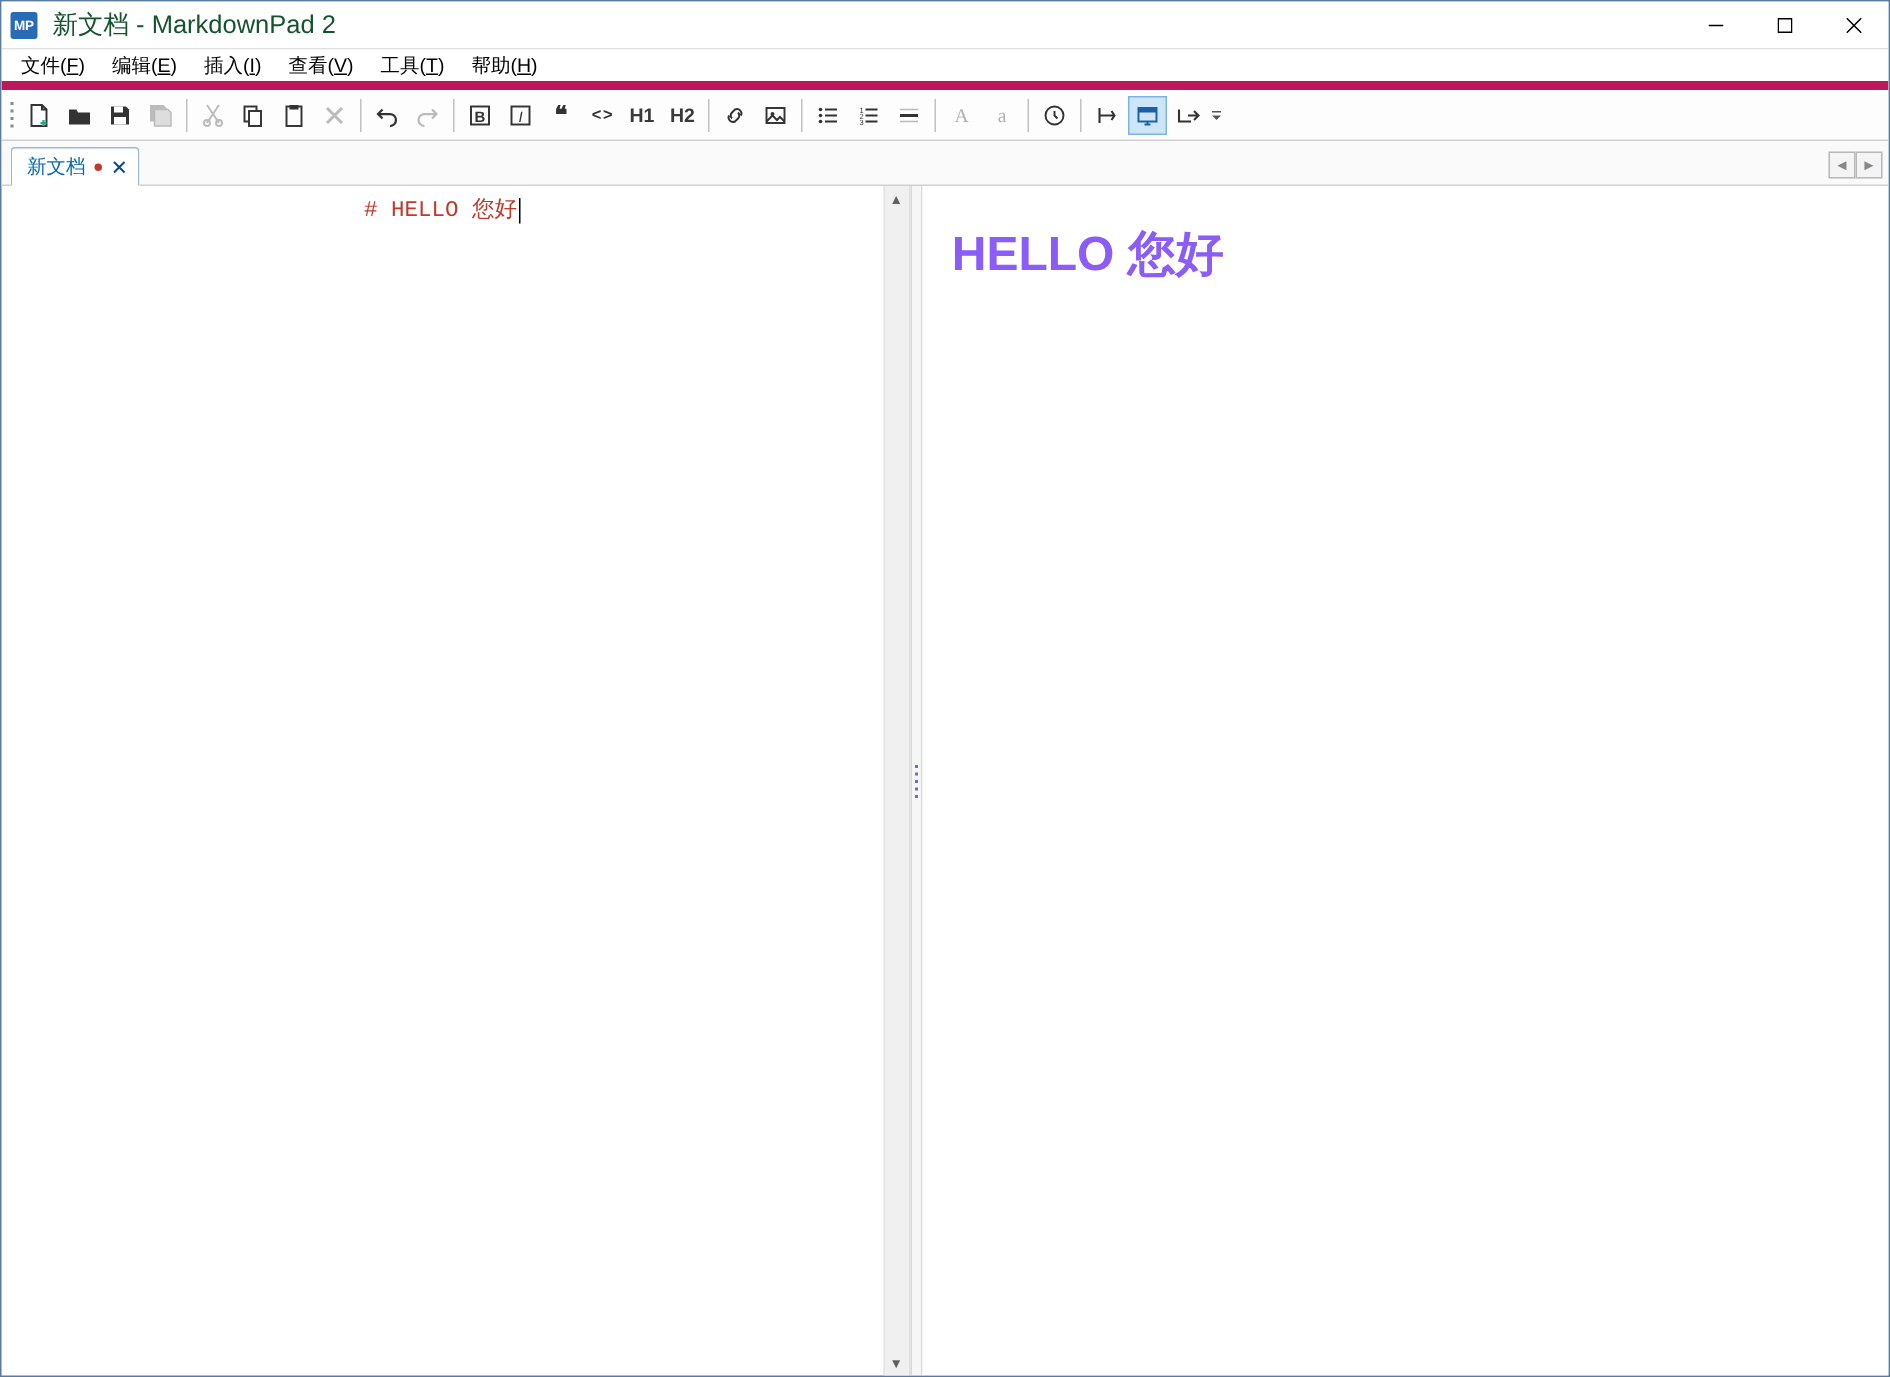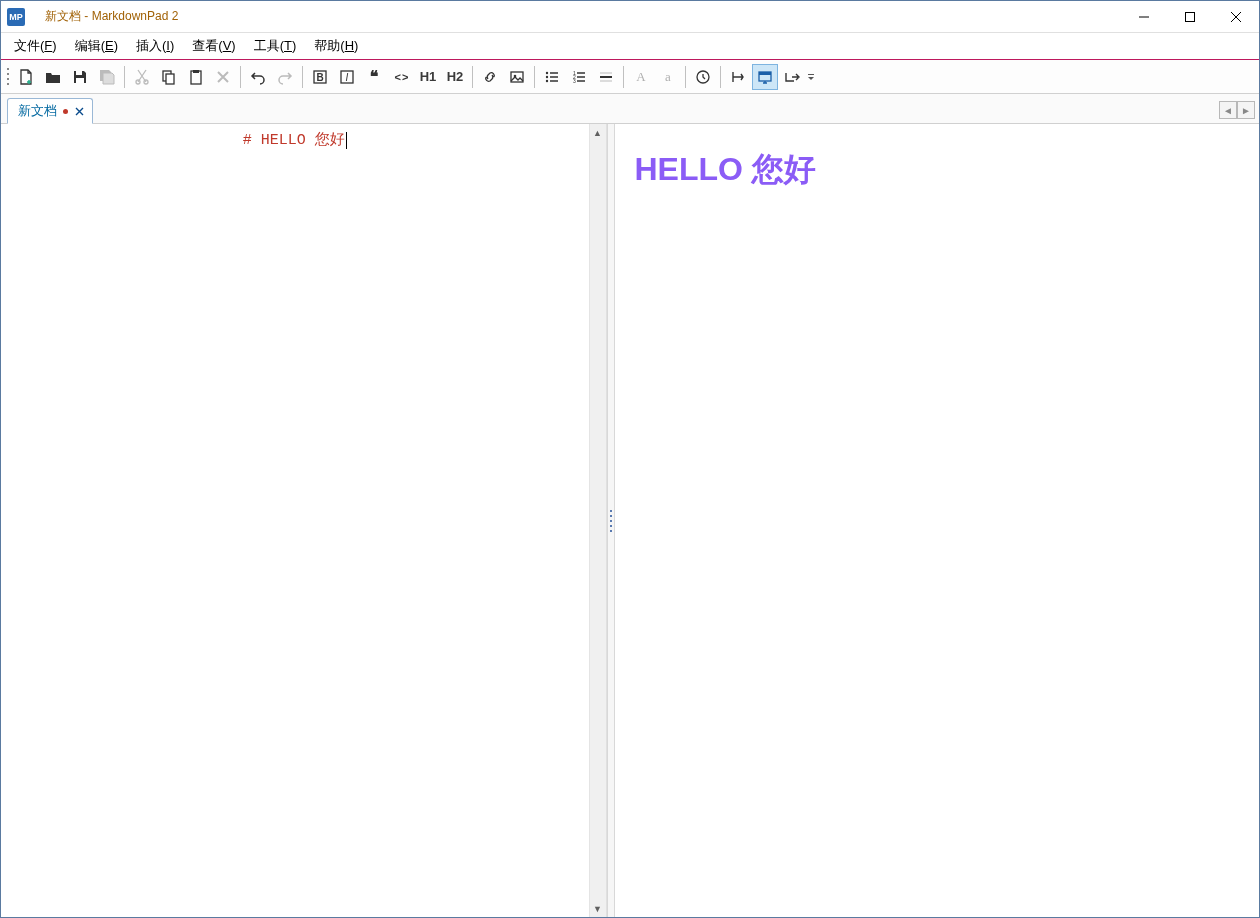--- a/index.html
+++ b/index.html
@@ -26,27 +26,27 @@
   }
   .titlebar .app-icon {
     width: 18px; height: 18px;
     background: #2a6bb5;
     color: #fff;
     font-size: 9px;
     font-weight: bold;
     display: flex;
     align-items: center;
     justify-content: center;
-    margin-right: 20px;
+    margin-right: 10px;
     border-radius: 2px;
   }
   .titlebar .title {
     flex: 1;
-    font-size: 12px;
-    color: #a16207;
+    font-size: 17px;
+    color: #14532d;
   }
   .win-controls {
     display: flex;
     height: 100%;
   }
   .win-btn {
     width: 46px;
     height: 32px;
     display: flex;
     align-items: center;
@@ -55,21 +55,21 @@
     cursor: default;
   }
 
   
   .menubar {
     height: 27px;
     display: flex;
     align-items: center;
     padding: 0 4px;
     background: #fff;
-    border-bottom: 1px solid #be185d;
+    border-bottom: 6px solid #be185d;
   }
   .menu-item {
     padding: 4px 9px;
     font-size: 13px;
     color: #000;
     cursor: default;
   }
   .menu-item u { text-decoration: underline; }
 
   

